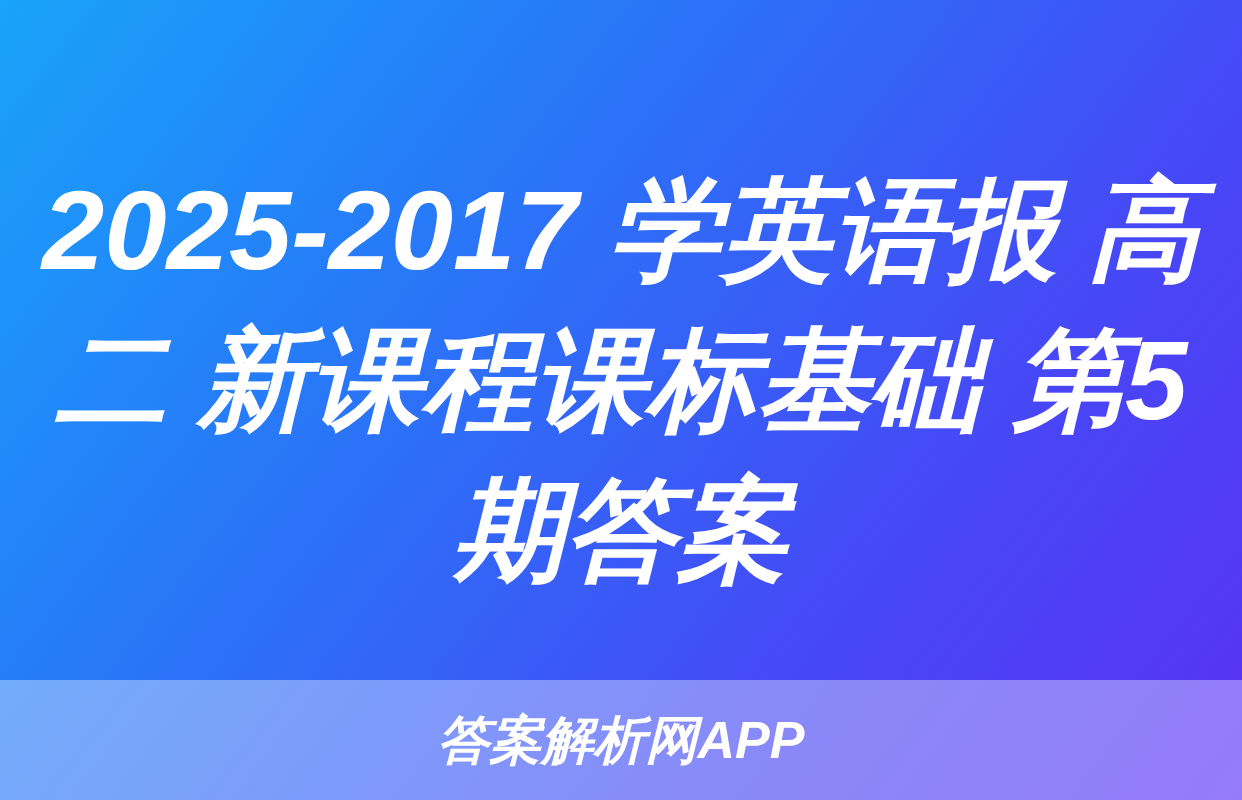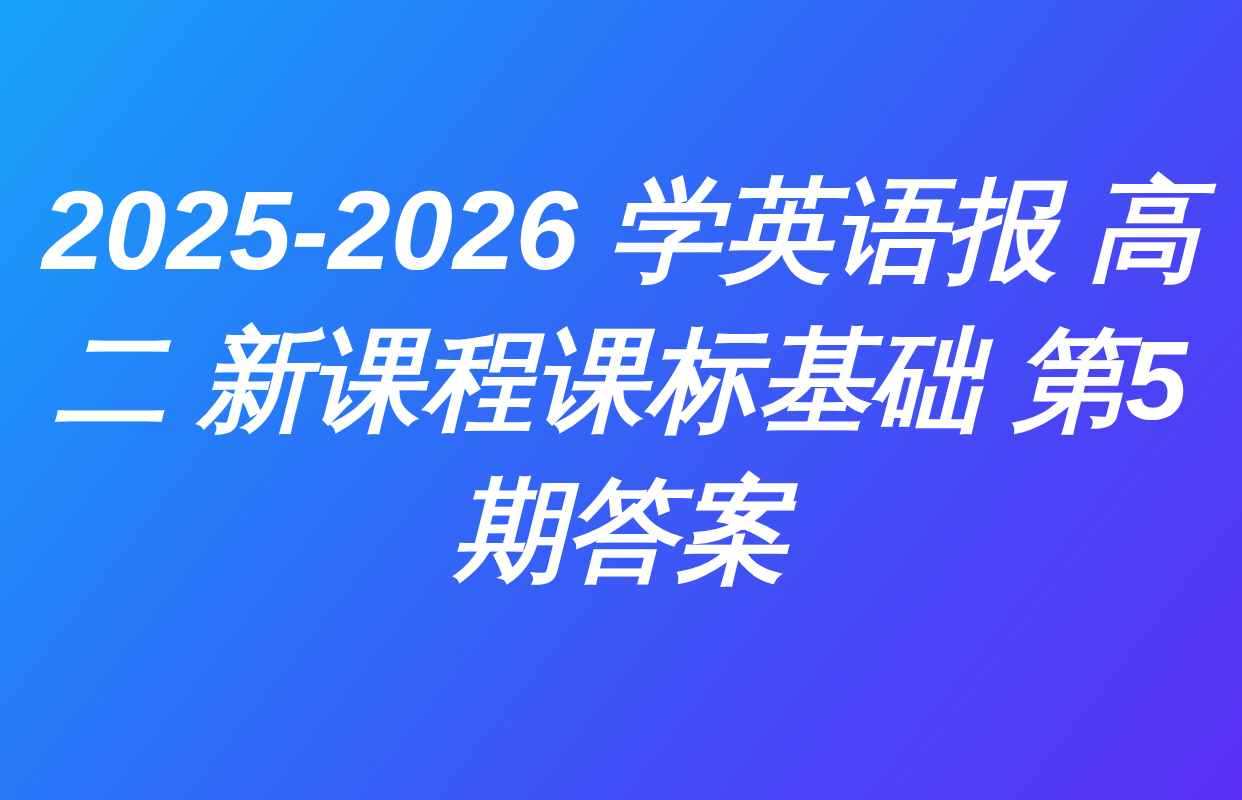--- a/index.html
+++ b/index.html
@@ -68,16 +68,19 @@
     font-style: italic;
     letter-spacing: 0px;
     white-space: nowrap;
   }
 </style>
 </head>
 <body>
 
 <div id="poster">
 
-  <div id="headline">2025-2026 学英语报 高二 新课程课标基础 第5期答案</div>
+  <div id="headline">2025-2017 学英语报 高二 新课程课标基础 第5期答案</div>
 
+  <div id="watermark-band">
+    <span id="watermark-text">答案解析网APP</span>
+  </div>
 
 </div>
 
 </body></html>

